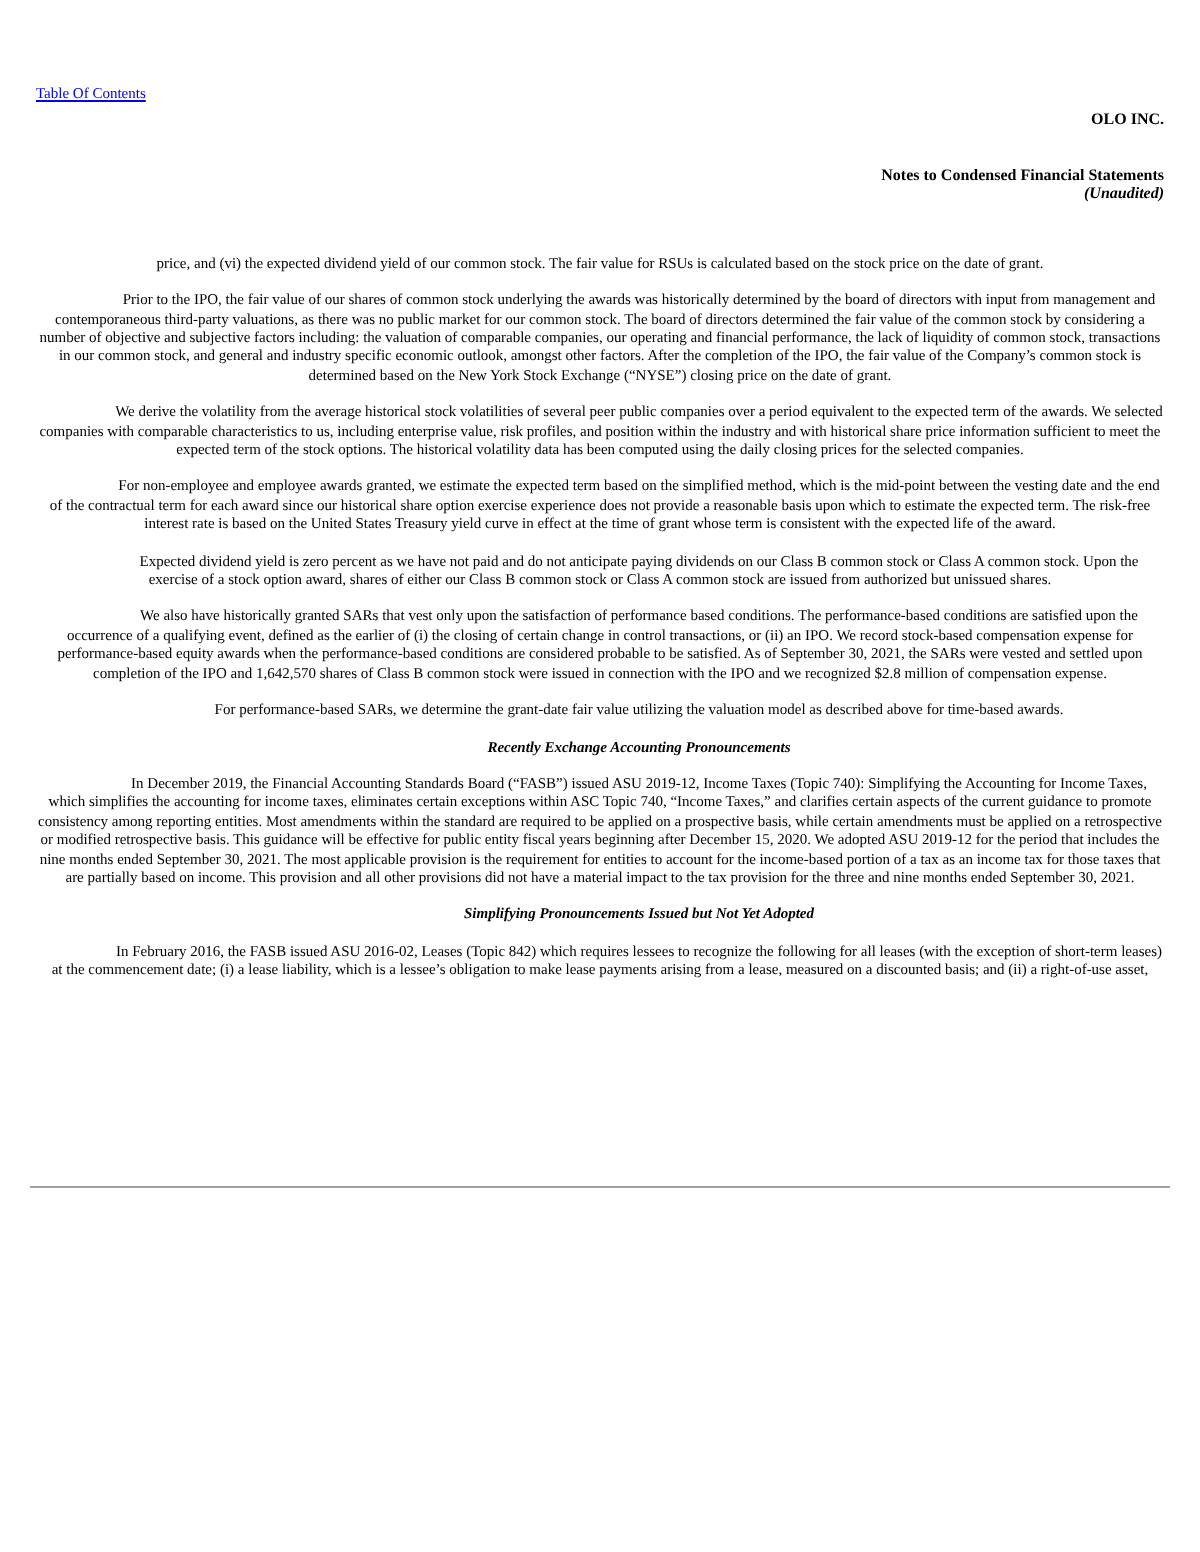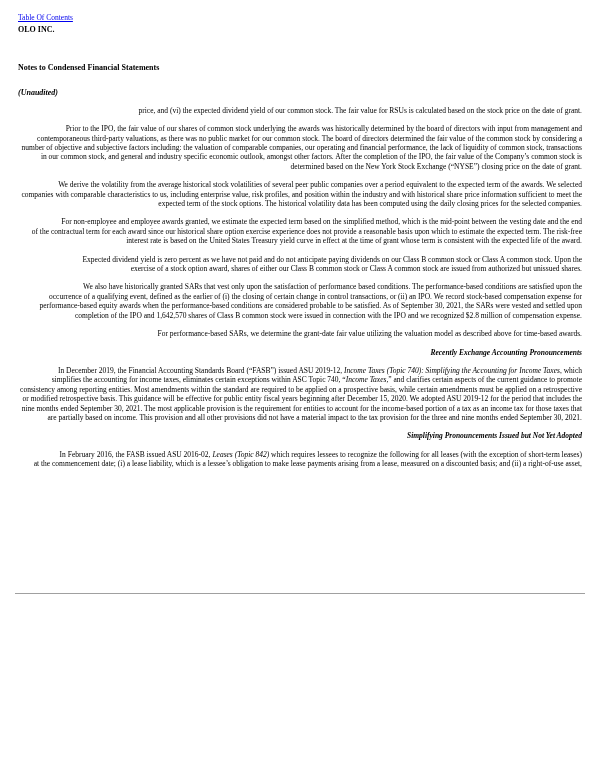--- a/index.html
+++ b/index.html
@@ -8,70 +8,69 @@
     width: 600px; height: 776px;
     position: relative;
     font-family: "Liberation Serif", serif;
     color: #000000;
     overflow: hidden;
   }
   .page {
     position: absolute;
     left: 0; top: 0;
     width: 600px; height: 548px;
-    padding: 6px 18px 0 18px;
+    padding: 36px 18px 0 18px;
   }
   .toc-link {
     font-size: 7.5px;
     line-height: 9.4px;
     color: #0000EE;
     text-decoration: underline;
     cursor: pointer;
     display: inline-block;
   }
-  .doc-header { text-align: left; }
+  .doc-header { text-align: right; }
   .company-name {
     font-size: 8px;
     font-weight: bold;
     line-height: 9.6px;
     margin-top: 1px;
   }
   .doc-title {
     font-size: 8px;
     font-weight: bold;
     line-height: 9.6px;
-    margin-top: 28px;
+    margin-top: 18px;
   }
   .doc-subtitle {
     font-size: 8px;
     font-weight: bold;
     font-style: italic;
     line-height: 9.6px;
-    margin-top: 16px;
   }
   .doc-body {
-    margin-top: 8px;
+    margin-top: 25px;
     font-size: 7.5px;
     line-height: 9.4px;
-    text-align: right;
+    text-align: center;
   }
   .para {
     text-indent: 39px;
     margin-bottom: 9px;
   }
   .para.continuation { text-indent: 0; }
   .subheading {
     font-size: 7.5px;
     font-weight: bold;
     font-style: italic;
     line-height: 9.4px;
     margin-left: 39px;
     margin-bottom: 9px;
   }
-  .italic-seg { font-style: italic; }
+  .italic-seg { }
   .page-footer {
     position: absolute;
     left: 0; top: 578px;
     width: 600px;
     text-align: center;
     font-size: 7.5px;
     line-height: 9.4px;
   }
   .footer-rule {
     position: absolute;

